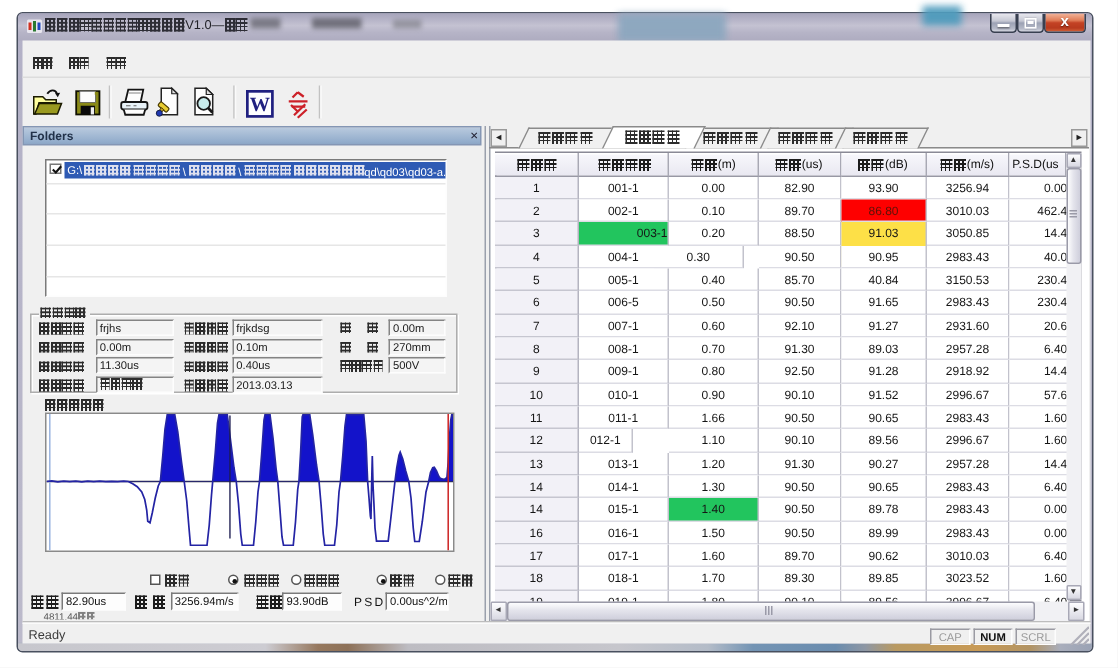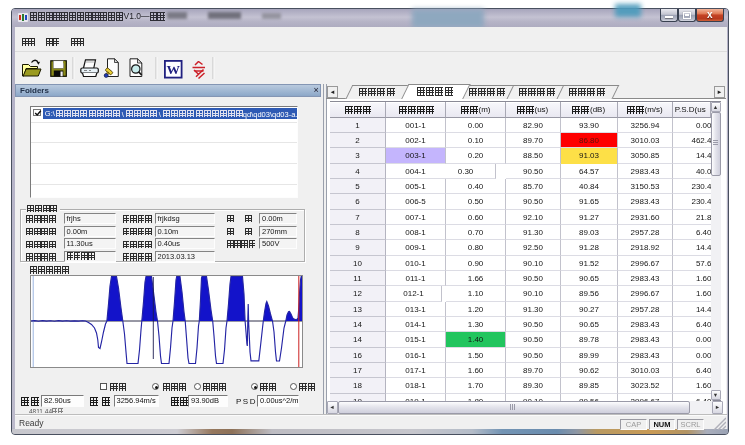--- a/index.html
+++ b/index.html
@@ -237,31 +237,31 @@
 <div class="cell" style="left:618px;top:117.5px;width:55px;height:15.35px;background:#fff;border-right:1px solid #c2c2cc;border-bottom:1px solid #dcdce4;line-height:15.35px;text-align:center;color:#151515">3256.94</div>
 <div class="cell" style="left:673px;top:117.5px;width:37.5px;height:15.35px;background:#fff;border-right:1px solid #c2c2cc;border-bottom:1px solid #dcdce4;line-height:15.35px;text-align:right;padding-right:0px;width:39.5px;color:#151515">0.00</div>
 <div class="cell" style="left:330px;top:132.85px;width:56px;height:15.35px;background:#f2f1f7;border-right:1px solid #b4b4c0;border-bottom:1px solid #c6c6d0;line-height:15.35px;text-align:center;color:#151515">2</div>
 <div class="cell" style="left:386px;top:132.85px;width:60px;height:15.35px;background:#fff;border-right:1px solid #c2c2cc;border-bottom:1px solid #dcdce4;line-height:15.35px;text-align:center;color:#151515">002-1</div>
 <div class="cell" style="left:446px;top:132.85px;width:60px;height:15.35px;background:#fff;border-right:1px solid #c2c2cc;border-bottom:1px solid #dcdce4;line-height:15.35px;text-align:center;color:#151515">0.10</div>
 <div class="cell" style="left:506px;top:132.85px;width:55px;height:15.35px;background:#fff;border-right:1px solid #c2c2cc;border-bottom:1px solid #dcdce4;line-height:15.35px;text-align:center;color:#151515">89.70</div>
 <div class="cell" style="left:561px;top:132.85px;width:57px;height:15.35px;background:#fe0000;border-right:1px solid #c2c2cc;border-bottom:1px solid #dcdce4;line-height:15.35px;text-align:center;color:#5a1208">86.80</div>
 <div class="cell" style="left:618px;top:132.85px;width:55px;height:15.35px;background:#fff;border-right:1px solid #c2c2cc;border-bottom:1px solid #dcdce4;line-height:15.35px;text-align:center;color:#151515">3010.03</div>
 <div class="cell" style="left:673px;top:132.85px;width:37.5px;height:15.35px;background:#fff;border-right:1px solid #c2c2cc;border-bottom:1px solid #dcdce4;line-height:15.35px;text-align:right;padding-right:0px;width:39.5px;color:#151515">462.4</div>
 <div class="cell" style="left:330px;top:148.2px;width:56px;height:15.35px;background:#f2f1f7;border-right:1px solid #b4b4c0;border-bottom:1px solid #c6c6d0;line-height:15.35px;text-align:center;color:#151515">3</div>
-<div class="cell" style="left:386px;top:148.2px;width:60px;height:15.35px;background:#c4b5fd;border-right:1px solid #c2c2cc;border-bottom:1px solid #dcdce4;line-height:15.35px;text-align:center;color:#151515">003-1</div>
+<div class="cell" style="left:386px;top:148.2px;width:60px;height:15.35px;background:#22c55e;border-right:1px solid #c2c2cc;border-bottom:1px solid #dcdce4;line-height:15.35px;text-align:right;color:#151515">003-1</div>
 <div class="cell" style="left:446px;top:148.2px;width:60px;height:15.35px;background:#fff;border-right:1px solid #c2c2cc;border-bottom:1px solid #dcdce4;line-height:15.35px;text-align:center;color:#151515">0.20</div>
 <div class="cell" style="left:506px;top:148.2px;width:55px;height:15.35px;background:#fff;border-right:1px solid #c2c2cc;border-bottom:1px solid #dcdce4;line-height:15.35px;text-align:center;color:#151515">88.50</div>
 <div class="cell" style="left:561px;top:148.2px;width:57px;height:30px;background:#fde047;border-right:1px solid #c2c2cc;border-bottom:1px solid #dcdce4;line-height:15.35px;text-align:center;color:#151515">91.03</div>
 <div class="cell" style="left:618px;top:148.2px;width:55px;height:15.35px;background:#fff;border-right:1px solid #c2c2cc;border-bottom:1px solid #dcdce4;line-height:15.35px;text-align:center;color:#151515">3050.85</div>
 <div class="cell" style="left:673px;top:148.2px;width:37.5px;height:15.35px;background:#fff;border-right:1px solid #c2c2cc;border-bottom:1px solid #dcdce4;line-height:15.35px;text-align:right;padding-right:0px;width:39.5px;color:#151515">14.4</div>
 <div class="cell" style="left:330px;top:163.55px;width:56px;height:15.35px;background:#f2f1f7;border-right:1px solid #b4b4c0;border-bottom:1px solid #c6c6d0;line-height:15.35px;text-align:center;color:#151515">4</div>
 <div class="cell" style="left:386px;top:163.55px;width:60px;height:15.35px;background:#fff;border-right:1px solid #c2c2cc;border-bottom:1px solid #dcdce4;line-height:15.35px;text-align:center;color:#151515">004-1</div>
 <div class="cell" style="left:436px;top:163.55px;width:60px;height:15.35px;background:#fff;border-right:1px solid #c2c2cc;border-bottom:1px solid #dcdce4;line-height:15.35px;text-align:center;color:#151515">0.30</div>
 <div class="cell" style="left:506px;top:163.55px;width:55px;height:15.35px;background:#fff;border-right:1px solid #c2c2cc;border-bottom:1px solid #dcdce4;line-height:15.35px;text-align:center;color:#151515">90.50</div>
-<div class="cell" style="left:561px;top:163.55px;width:57px;height:15.35px;background:#fff;border-right:1px solid #c2c2cc;border-bottom:1px solid #dcdce4;line-height:15.35px;text-align:center;color:#151515">64.57</div>
+<div class="cell" style="left:561px;top:163.55px;width:57px;height:15.35px;background:#fff;border-right:1px solid #c2c2cc;border-bottom:1px solid #dcdce4;line-height:15.35px;text-align:center;color:#151515">90.95</div>
 <div class="cell" style="left:618px;top:163.55px;width:55px;height:15.35px;background:#fff;border-right:1px solid #c2c2cc;border-bottom:1px solid #dcdce4;line-height:15.35px;text-align:center;color:#151515">2983.43</div>
 <div class="cell" style="left:673px;top:163.55px;width:37.5px;height:15.35px;background:#fff;border-right:1px solid #c2c2cc;border-bottom:1px solid #dcdce4;line-height:15.35px;text-align:right;padding-right:0px;width:39.5px;color:#151515">40.0</div>
 <div class="cell" style="left:330px;top:178.9px;width:56px;height:15.35px;background:#f2f1f7;border-right:1px solid #b4b4c0;border-bottom:1px solid #c6c6d0;line-height:15.35px;text-align:center;color:#151515">5</div>
 <div class="cell" style="left:386px;top:178.9px;width:60px;height:15.35px;background:#fff;border-right:1px solid #c2c2cc;border-bottom:1px solid #dcdce4;line-height:15.35px;text-align:center;color:#151515">005-1</div>
 <div class="cell" style="left:446px;top:178.9px;width:60px;height:15.35px;background:#fff;border-right:1px solid #c2c2cc;border-bottom:1px solid #dcdce4;line-height:15.35px;text-align:center;color:#151515">0.40</div>
 <div class="cell" style="left:506px;top:178.9px;width:55px;height:15.35px;background:#fff;border-right:1px solid #c2c2cc;border-bottom:1px solid #dcdce4;line-height:15.35px;text-align:center;color:#151515">85.70</div>
 <div class="cell" style="left:561px;top:178.9px;width:57px;height:15.35px;background:#fff;border-right:1px solid #c2c2cc;border-bottom:1px solid #dcdce4;line-height:15.35px;text-align:center;color:#151515">40.84</div>
 <div class="cell" style="left:618px;top:178.9px;width:55px;height:15.35px;background:#fff;border-right:1px solid #c2c2cc;border-bottom:1px solid #dcdce4;line-height:15.35px;text-align:center;color:#151515">3150.53</div>
 <div class="cell" style="left:673px;top:178.9px;width:37.5px;height:15.35px;background:#fff;border-right:1px solid #c2c2cc;border-bottom:1px solid #dcdce4;line-height:15.35px;text-align:right;padding-right:0px;width:39.5px;color:#151515">230.4</div>
 <div class="cell" style="left:330px;top:194.25px;width:56px;height:15.35px;background:#f2f1f7;border-right:1px solid #b4b4c0;border-bottom:1px solid #c6c6d0;line-height:15.35px;text-align:center;color:#151515">6</div>
@@ -270,21 +270,21 @@
 <div class="cell" style="left:506px;top:194.25px;width:55px;height:15.35px;background:#fff;border-right:1px solid #c2c2cc;border-bottom:1px solid #dcdce4;line-height:15.35px;text-align:center;color:#151515">90.50</div>
 <div class="cell" style="left:561px;top:194.25px;width:57px;height:15.35px;background:#fff;border-right:1px solid #c2c2cc;border-bottom:1px solid #dcdce4;line-height:15.35px;text-align:center;color:#151515">91.65</div>
 <div class="cell" style="left:618px;top:194.25px;width:55px;height:15.35px;background:#fff;border-right:1px solid #c2c2cc;border-bottom:1px solid #dcdce4;line-height:15.35px;text-align:center;color:#151515">2983.43</div>
 <div class="cell" style="left:673px;top:194.25px;width:37.5px;height:15.35px;background:#fff;border-right:1px solid #c2c2cc;border-bottom:1px solid #dcdce4;line-height:15.35px;text-align:right;padding-right:0px;width:39.5px;color:#151515">230.4</div>
 <div class="cell" style="left:330px;top:209.6px;width:56px;height:15.35px;background:#f2f1f7;border-right:1px solid #b4b4c0;border-bottom:1px solid #c6c6d0;line-height:15.35px;text-align:center;color:#151515">7</div>
 <div class="cell" style="left:386px;top:209.6px;width:60px;height:15.35px;background:#fff;border-right:1px solid #c2c2cc;border-bottom:1px solid #dcdce4;line-height:15.35px;text-align:center;color:#151515">007-1</div>
 <div class="cell" style="left:446px;top:209.6px;width:60px;height:15.35px;background:#fff;border-right:1px solid #c2c2cc;border-bottom:1px solid #dcdce4;line-height:15.35px;text-align:center;color:#151515">0.60</div>
 <div class="cell" style="left:506px;top:209.6px;width:55px;height:15.35px;background:#fff;border-right:1px solid #c2c2cc;border-bottom:1px solid #dcdce4;line-height:15.35px;text-align:center;color:#151515">92.10</div>
 <div class="cell" style="left:561px;top:209.6px;width:57px;height:15.35px;background:#fff;border-right:1px solid #c2c2cc;border-bottom:1px solid #dcdce4;line-height:15.35px;text-align:center;color:#151515">91.27</div>
 <div class="cell" style="left:618px;top:209.6px;width:55px;height:15.35px;background:#fff;border-right:1px solid #c2c2cc;border-bottom:1px solid #dcdce4;line-height:15.35px;text-align:center;color:#151515">2931.60</div>
-<div class="cell" style="left:673px;top:209.6px;width:37.5px;height:15.35px;background:#fff;border-right:1px solid #c2c2cc;border-bottom:1px solid #dcdce4;line-height:15.35px;text-align:right;padding-right:0px;width:39.5px;color:#151515">21.8</div>
+<div class="cell" style="left:673px;top:209.6px;width:37.5px;height:15.35px;background:#fff;border-right:1px solid #c2c2cc;border-bottom:1px solid #dcdce4;line-height:15.35px;text-align:right;padding-right:0px;width:39.5px;color:#151515">20.6</div>
 <div class="cell" style="left:330px;top:224.95px;width:56px;height:15.35px;background:#f2f1f7;border-right:1px solid #b4b4c0;border-bottom:1px solid #c6c6d0;line-height:15.35px;text-align:center;color:#151515">8</div>
 <div class="cell" style="left:386px;top:224.95px;width:60px;height:15.35px;background:#fff;border-right:1px solid #c2c2cc;border-bottom:1px solid #dcdce4;line-height:15.35px;text-align:center;color:#151515">008-1</div>
 <div class="cell" style="left:446px;top:224.95px;width:60px;height:15.35px;background:#fff;border-right:1px solid #c2c2cc;border-bottom:1px solid #dcdce4;line-height:15.35px;text-align:center;color:#151515">0.70</div>
 <div class="cell" style="left:506px;top:224.95px;width:55px;height:15.35px;background:#fff;border-right:1px solid #c2c2cc;border-bottom:1px solid #dcdce4;line-height:15.35px;text-align:center;color:#151515">91.30</div>
 <div class="cell" style="left:561px;top:224.95px;width:57px;height:15.35px;background:#fff;border-right:1px solid #c2c2cc;border-bottom:1px solid #dcdce4;line-height:15.35px;text-align:center;color:#151515">89.03</div>
 <div class="cell" style="left:618px;top:224.95px;width:55px;height:15.35px;background:#fff;border-right:1px solid #c2c2cc;border-bottom:1px solid #dcdce4;line-height:15.35px;text-align:center;color:#151515">2957.28</div>
 <div class="cell" style="left:673px;top:224.95px;width:37.5px;height:15.35px;background:#fff;border-right:1px solid #c2c2cc;border-bottom:1px solid #dcdce4;line-height:15.35px;text-align:right;padding-right:0px;width:39.5px;color:#151515">6.40</div>
 <div class="cell" style="left:330px;top:240.3px;width:56px;height:15.35px;background:#f2f1f7;border-right:1px solid #b4b4c0;border-bottom:1px solid #c6c6d0;line-height:15.35px;text-align:center;color:#151515">9</div>
 <div class="cell" style="left:386px;top:240.3px;width:60px;height:15.35px;background:#fff;border-right:1px solid #c2c2cc;border-bottom:1px solid #dcdce4;line-height:15.35px;text-align:center;color:#151515">009-1</div>
 <div class="cell" style="left:446px;top:240.3px;width:60px;height:15.35px;background:#fff;border-right:1px solid #c2c2cc;border-bottom:1px solid #dcdce4;line-height:15.35px;text-align:center;color:#151515">0.80</div>
@@ -300,21 +300,21 @@
 <div class="cell" style="left:618px;top:255.65px;width:55px;height:15.35px;background:#fff;border-right:1px solid #c2c2cc;border-bottom:1px solid #dcdce4;line-height:15.35px;text-align:center;color:#151515">2996.67</div>
 <div class="cell" style="left:673px;top:255.65px;width:37.5px;height:15.35px;background:#fff;border-right:1px solid #c2c2cc;border-bottom:1px solid #dcdce4;line-height:15.35px;text-align:right;padding-right:0px;width:39.5px;color:#151515">57.6</div>
 <div class="cell" style="left:330px;top:271.0px;width:56px;height:15.35px;background:#f2f1f7;border-right:1px solid #b4b4c0;border-bottom:1px solid #c6c6d0;line-height:15.35px;text-align:center;color:#151515">11</div>
 <div class="cell" style="left:386px;top:271.0px;width:60px;height:15.35px;background:#fff;border-right:1px solid #c2c2cc;border-bottom:1px solid #dcdce4;line-height:15.35px;text-align:center;color:#151515">011-1</div>
 <div class="cell" style="left:446px;top:271.0px;width:60px;height:15.35px;background:#fff;border-right:1px solid #c2c2cc;border-bottom:1px solid #dcdce4;line-height:15.35px;text-align:center;color:#151515">1.66</div>
 <div class="cell" style="left:506px;top:271.0px;width:55px;height:15.35px;background:#fff;border-right:1px solid #c2c2cc;border-bottom:1px solid #dcdce4;line-height:15.35px;text-align:center;color:#151515">90.50</div>
 <div class="cell" style="left:561px;top:271.0px;width:57px;height:15.35px;background:#fff;border-right:1px solid #c2c2cc;border-bottom:1px solid #dcdce4;line-height:15.35px;text-align:center;color:#151515">90.65</div>
 <div class="cell" style="left:618px;top:271.0px;width:55px;height:15.35px;background:#fff;border-right:1px solid #c2c2cc;border-bottom:1px solid #dcdce4;line-height:15.35px;text-align:center;color:#151515">2983.43</div>
 <div class="cell" style="left:673px;top:271.0px;width:37.5px;height:15.35px;background:#fff;border-right:1px solid #c2c2cc;border-bottom:1px solid #dcdce4;line-height:15.35px;text-align:right;padding-right:0px;width:39.5px;color:#151515">1.60</div>
 <div class="cell" style="left:330px;top:286.35px;width:56px;height:15.35px;background:#f2f1f7;border-right:1px solid #b4b4c0;border-bottom:1px solid #c6c6d0;line-height:15.35px;text-align:center;color:#151515">12</div>
-<div class="cell" style="left:386px;top:286.35px;width:56px;height:15.35px;background:#fff;border-right:1px solid #c2c2cc;border-bottom:1px solid #dcdce4;line-height:15.35px;text-align:center;color:#151515">012-1</div>
+<div class="cell" style="left:386px;top:286.35px;width:36px;height:15.35px;background:#fff;border-right:1px solid #c2c2cc;border-bottom:1px solid #dcdce4;line-height:15.35px;text-align:center;color:#151515">012-1</div>
 <div class="cell" style="left:446px;top:286.35px;width:60px;height:15.35px;background:#fff;border-right:1px solid #c2c2cc;border-bottom:1px solid #dcdce4;line-height:15.35px;text-align:center;color:#151515">1.10</div>
 <div class="cell" style="left:506px;top:286.35px;width:55px;height:15.35px;background:#fff;border-right:1px solid #c2c2cc;border-bottom:1px solid #dcdce4;line-height:15.35px;text-align:center;color:#151515">90.10</div>
 <div class="cell" style="left:561px;top:286.35px;width:57px;height:15.35px;background:#fff;border-right:1px solid #c2c2cc;border-bottom:1px solid #dcdce4;line-height:15.35px;text-align:center;color:#151515">89.56</div>
 <div class="cell" style="left:618px;top:286.35px;width:55px;height:15.35px;background:#fff;border-right:1px solid #c2c2cc;border-bottom:1px solid #dcdce4;line-height:15.35px;text-align:center;color:#151515">2996.67</div>
 <div class="cell" style="left:673px;top:286.35px;width:37.5px;height:15.35px;background:#fff;border-right:1px solid #c2c2cc;border-bottom:1px solid #dcdce4;line-height:15.35px;text-align:right;padding-right:0px;width:39.5px;color:#151515">1.60</div>
 <div class="cell" style="left:330px;top:301.7px;width:56px;height:15.35px;background:#f2f1f7;border-right:1px solid #b4b4c0;border-bottom:1px solid #c6c6d0;line-height:15.35px;text-align:center;color:#151515">13</div>
 <div class="cell" style="left:386px;top:301.7px;width:60px;height:15.35px;background:#fff;border-right:1px solid #c2c2cc;border-bottom:1px solid #dcdce4;line-height:15.35px;text-align:center;color:#151515">013-1</div>
 <div class="cell" style="left:446px;top:301.7px;width:60px;height:15.35px;background:#fff;border-right:1px solid #c2c2cc;border-bottom:1px solid #dcdce4;line-height:15.35px;text-align:center;color:#151515">1.20</div>
 <div class="cell" style="left:506px;top:301.7px;width:55px;height:15.35px;background:#fff;border-right:1px solid #c2c2cc;border-bottom:1px solid #dcdce4;line-height:15.35px;text-align:center;color:#151515">91.30</div>
 <div class="cell" style="left:561px;top:301.7px;width:57px;height:15.35px;background:#fff;border-right:1px solid #c2c2cc;border-bottom:1px solid #dcdce4;line-height:15.35px;text-align:center;color:#151515">90.27</div>

